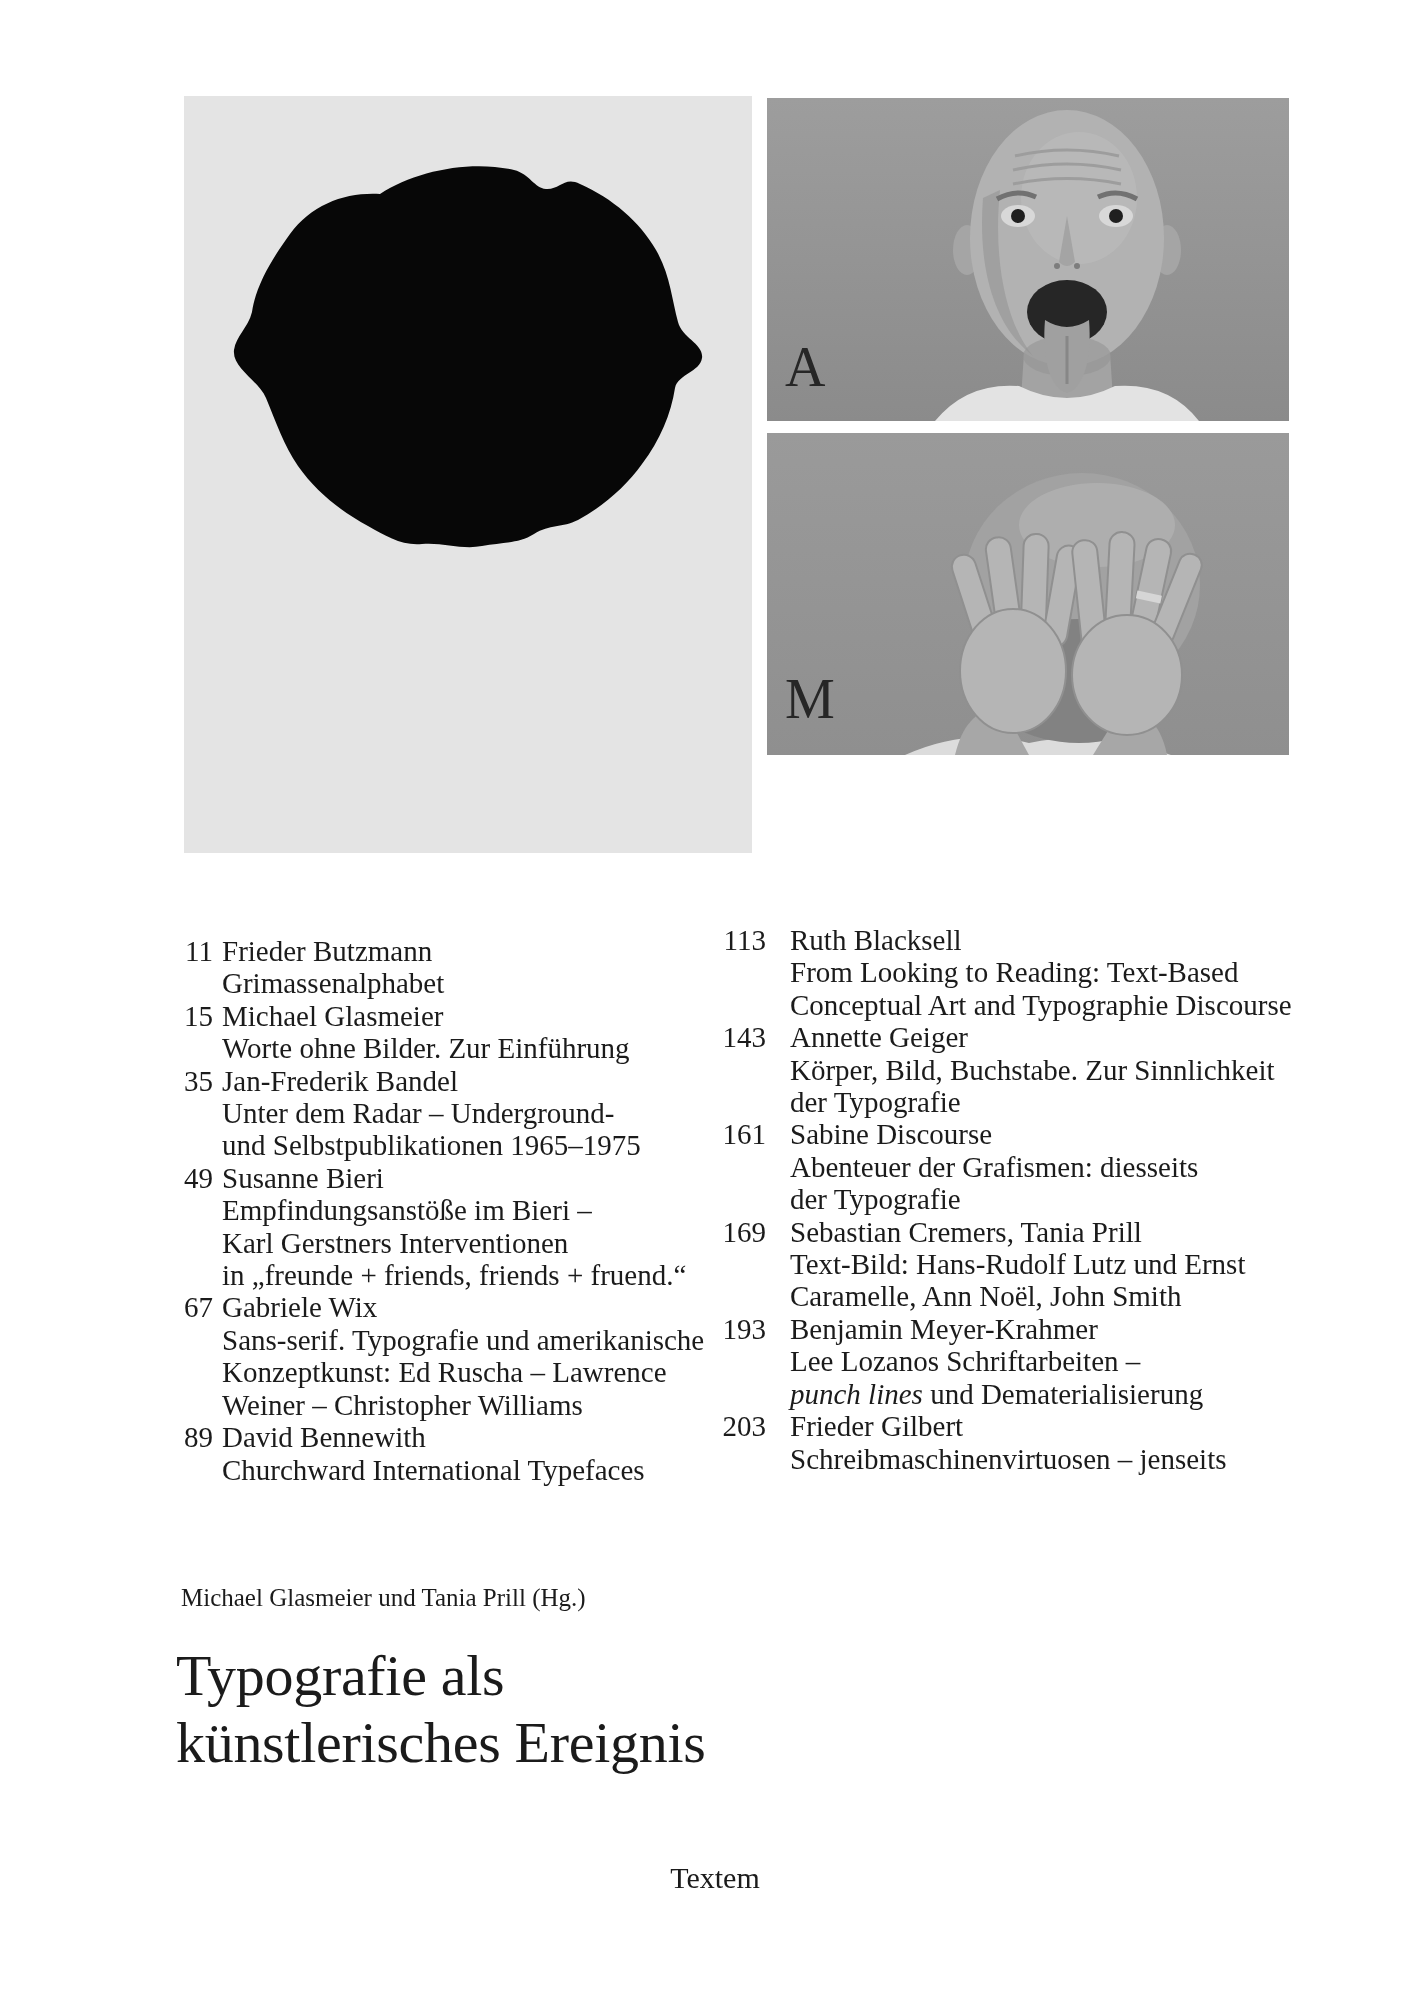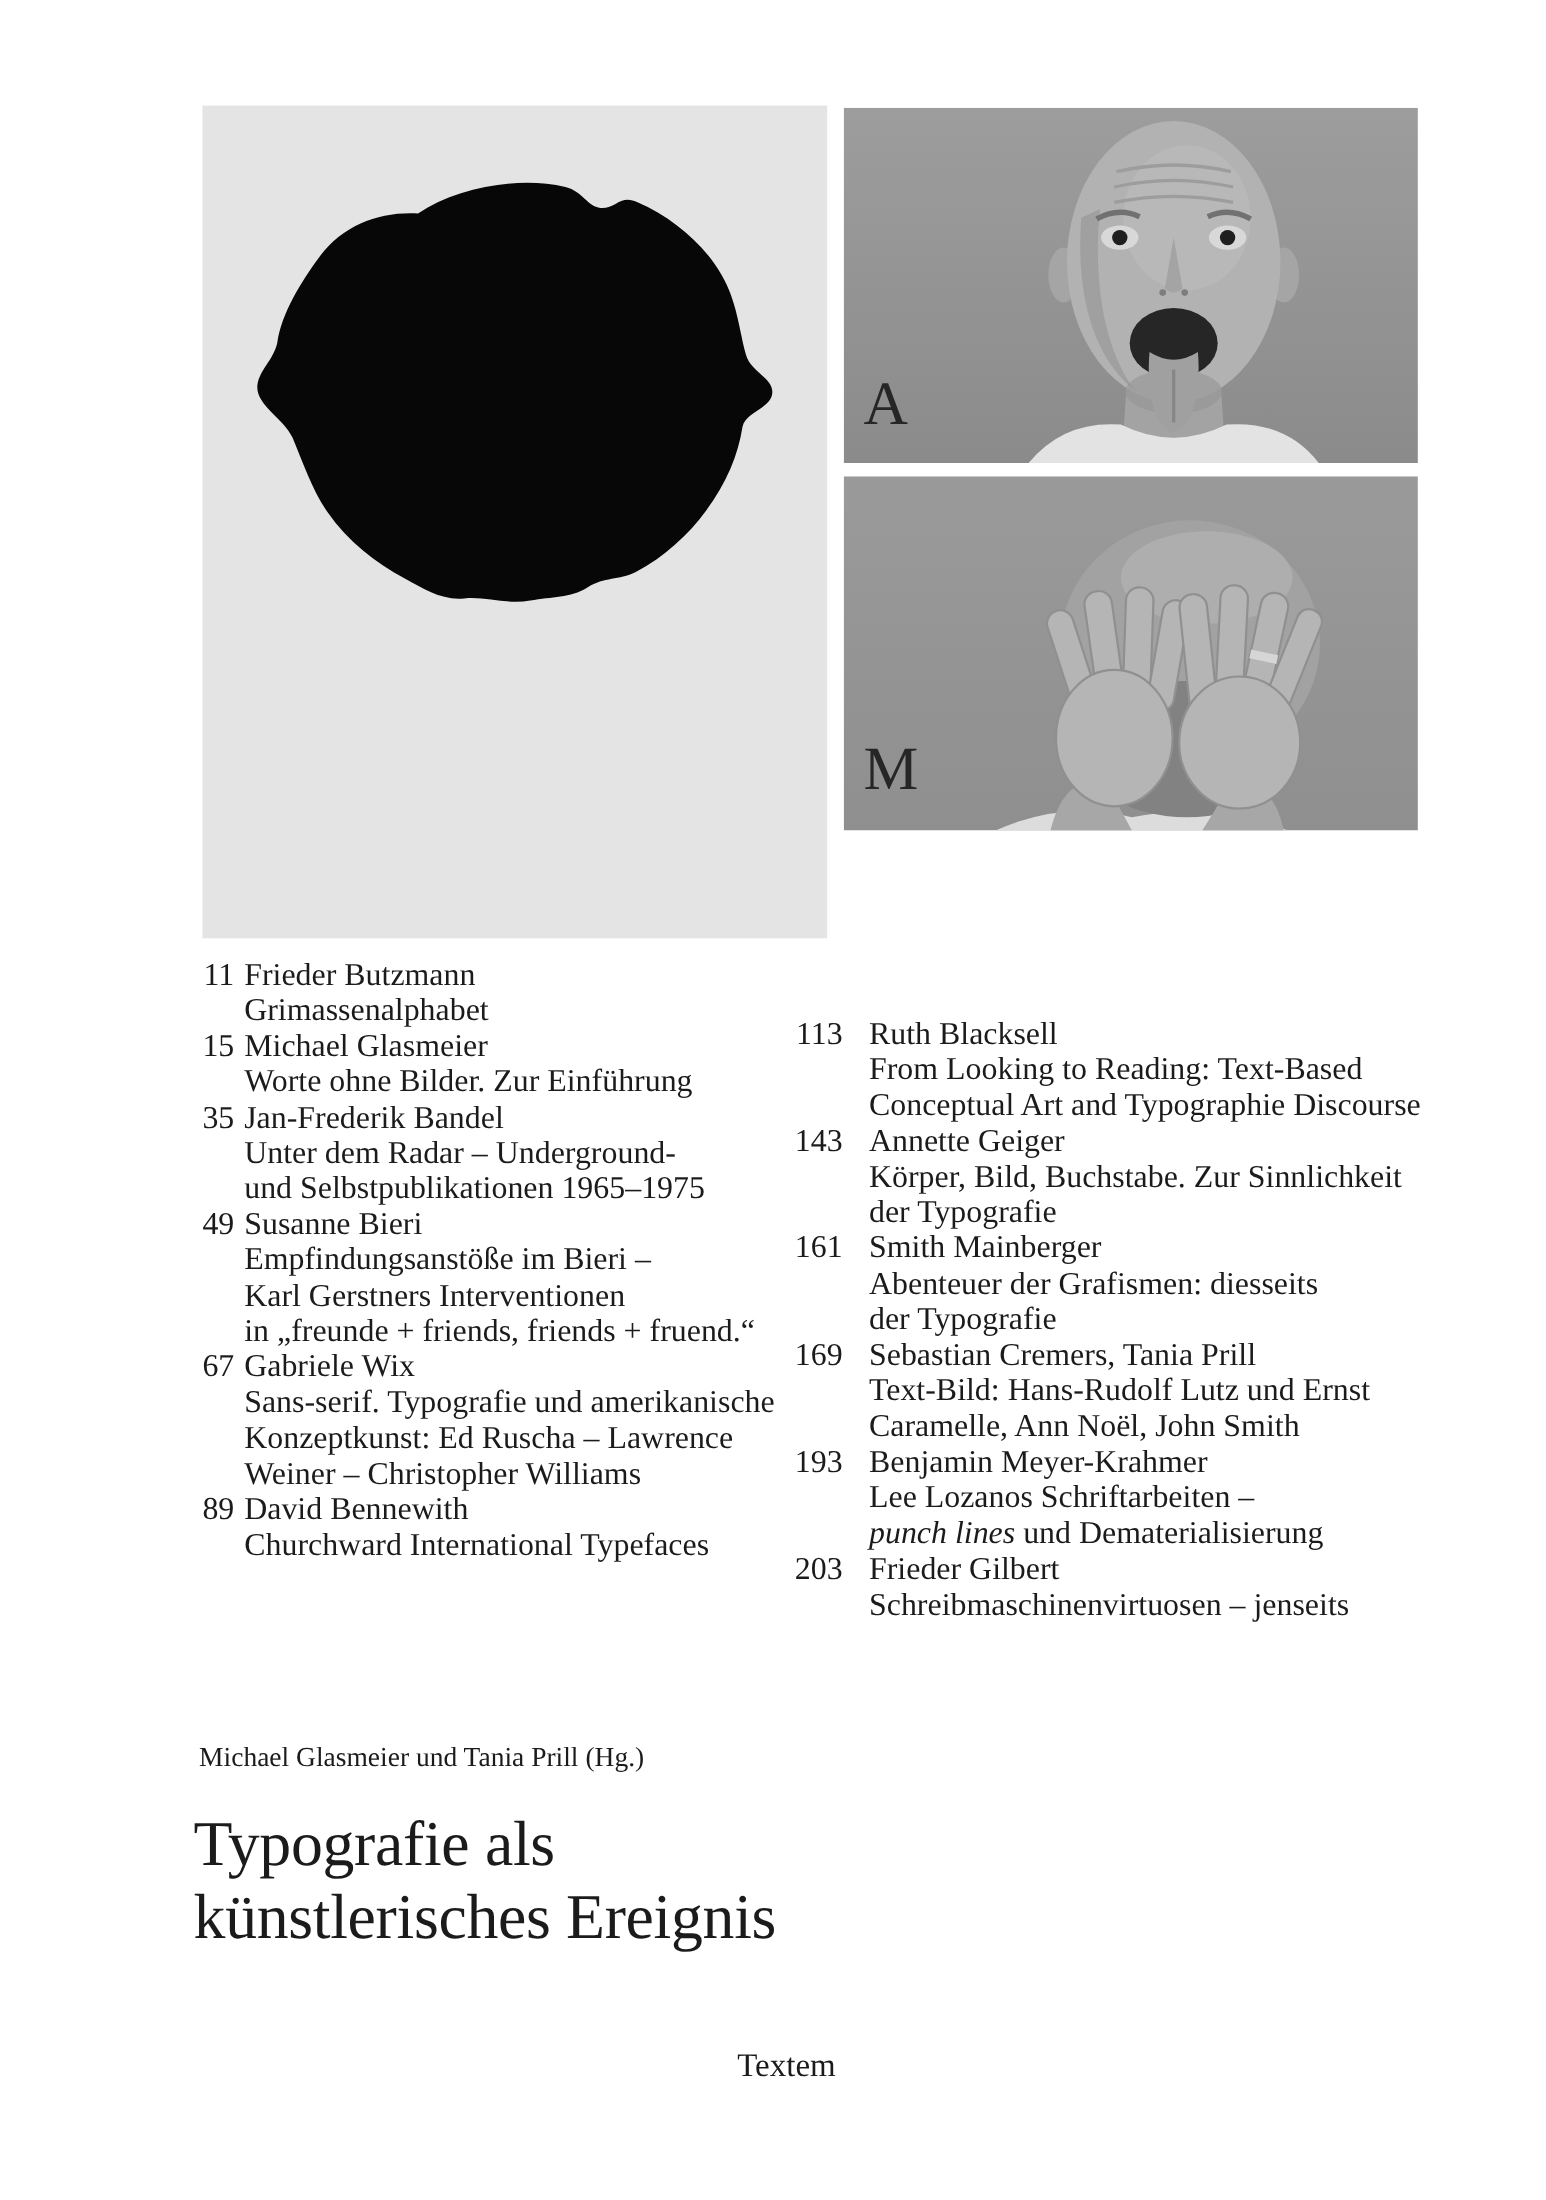--- a/index.html
+++ b/index.html
@@ -23,21 +23,21 @@
   .photo svg{display:block;width:100%;height:100%;}
   .photo-letter{
     position:absolute;left:18px;
     font-size:56px;line-height:1;color:#262626;
     letter-spacing:0;
   }
   .photo-a .photo-letter{top:241px;}
   .photo-m .photo-letter{top:238px;}
   
   .toc{position:absolute;font-size:29px;line-height:32.4px;}
-  .toc-left{left:184px;top:870px;width:540px;}
+  .toc-left{left:184px;top:935px;width:540px;}
   .toc-right{left:722px;top:924px;width:580px;}
   .toc-entry{display:grid;column-gap:9px;}
   .toc-left  .toc-entry{grid-template-columns:29px auto;}
   .toc-right .toc-entry{grid-template-columns:44px auto;column-gap:17px;gap:24px;}
   .toc-num{text-align:right;white-space:nowrap;}
   .toc-lines{display:block;}
   .toc-line{display:block;white-space:nowrap;}
   .toc-line em{font-style:italic;}
   
   .editors{
@@ -214,21 +214,21 @@
         <span class="toc-num">143</span>
         <span class="toc-lines">
           <span class="toc-line">Annette Geiger</span>
           <span class="toc-line">Körper, Bild, Buchstabe. Zur Sinnlichkeit</span>
           <span class="toc-line">der Typografie</span>
         </span>
       </div>
       <div class="toc-entry">
         <span class="toc-num">161</span>
         <span class="toc-lines">
-          <span class="toc-line">Smith Mainberger</span>
+          <span class="toc-line">Sabine Discourse</span>
           <span class="toc-line">Abenteuer der Grafismen: diesseits</span>
           <span class="toc-line">der Typografie</span>
         </span>
       </div>
       <div class="toc-entry">
         <span class="toc-num">169</span>
         <span class="toc-lines">
           <span class="toc-line">Sebastian Cremers, Tania Prill</span>
           <span class="toc-line">Text-Bild: Hans-Rudolf Lutz und Ernst</span>
           <span class="toc-line">Caramelle, Ann Noël, John Smith</span>

